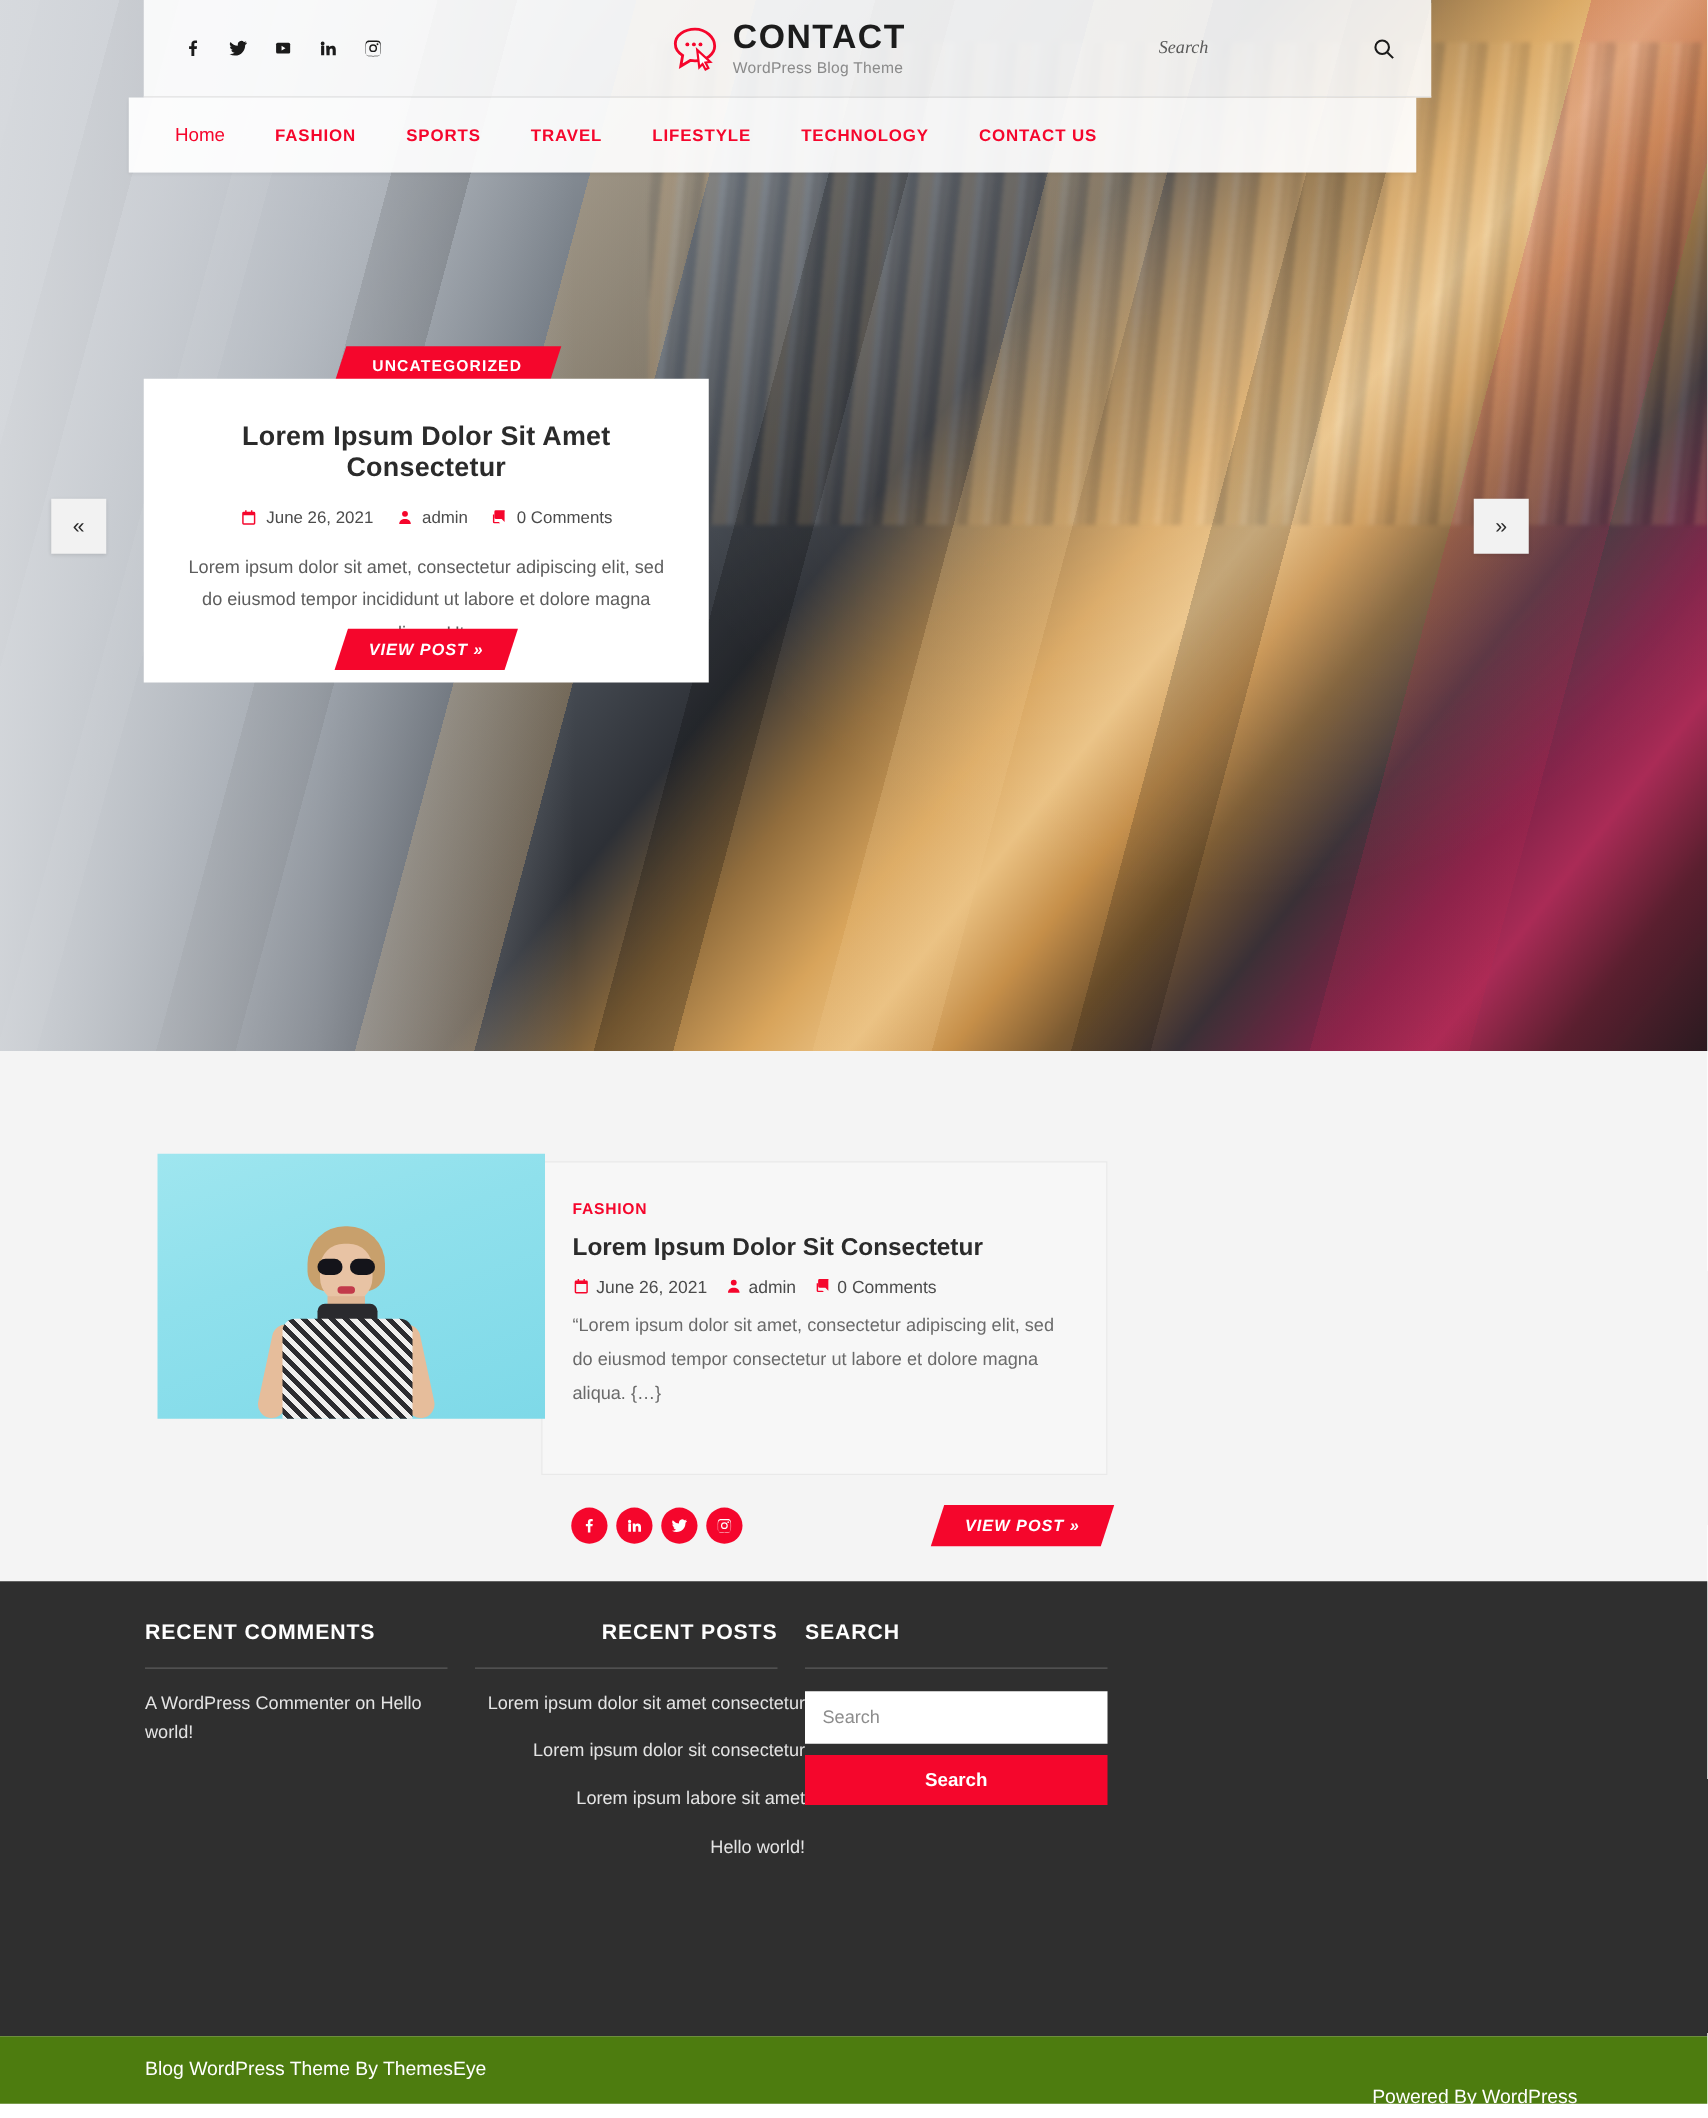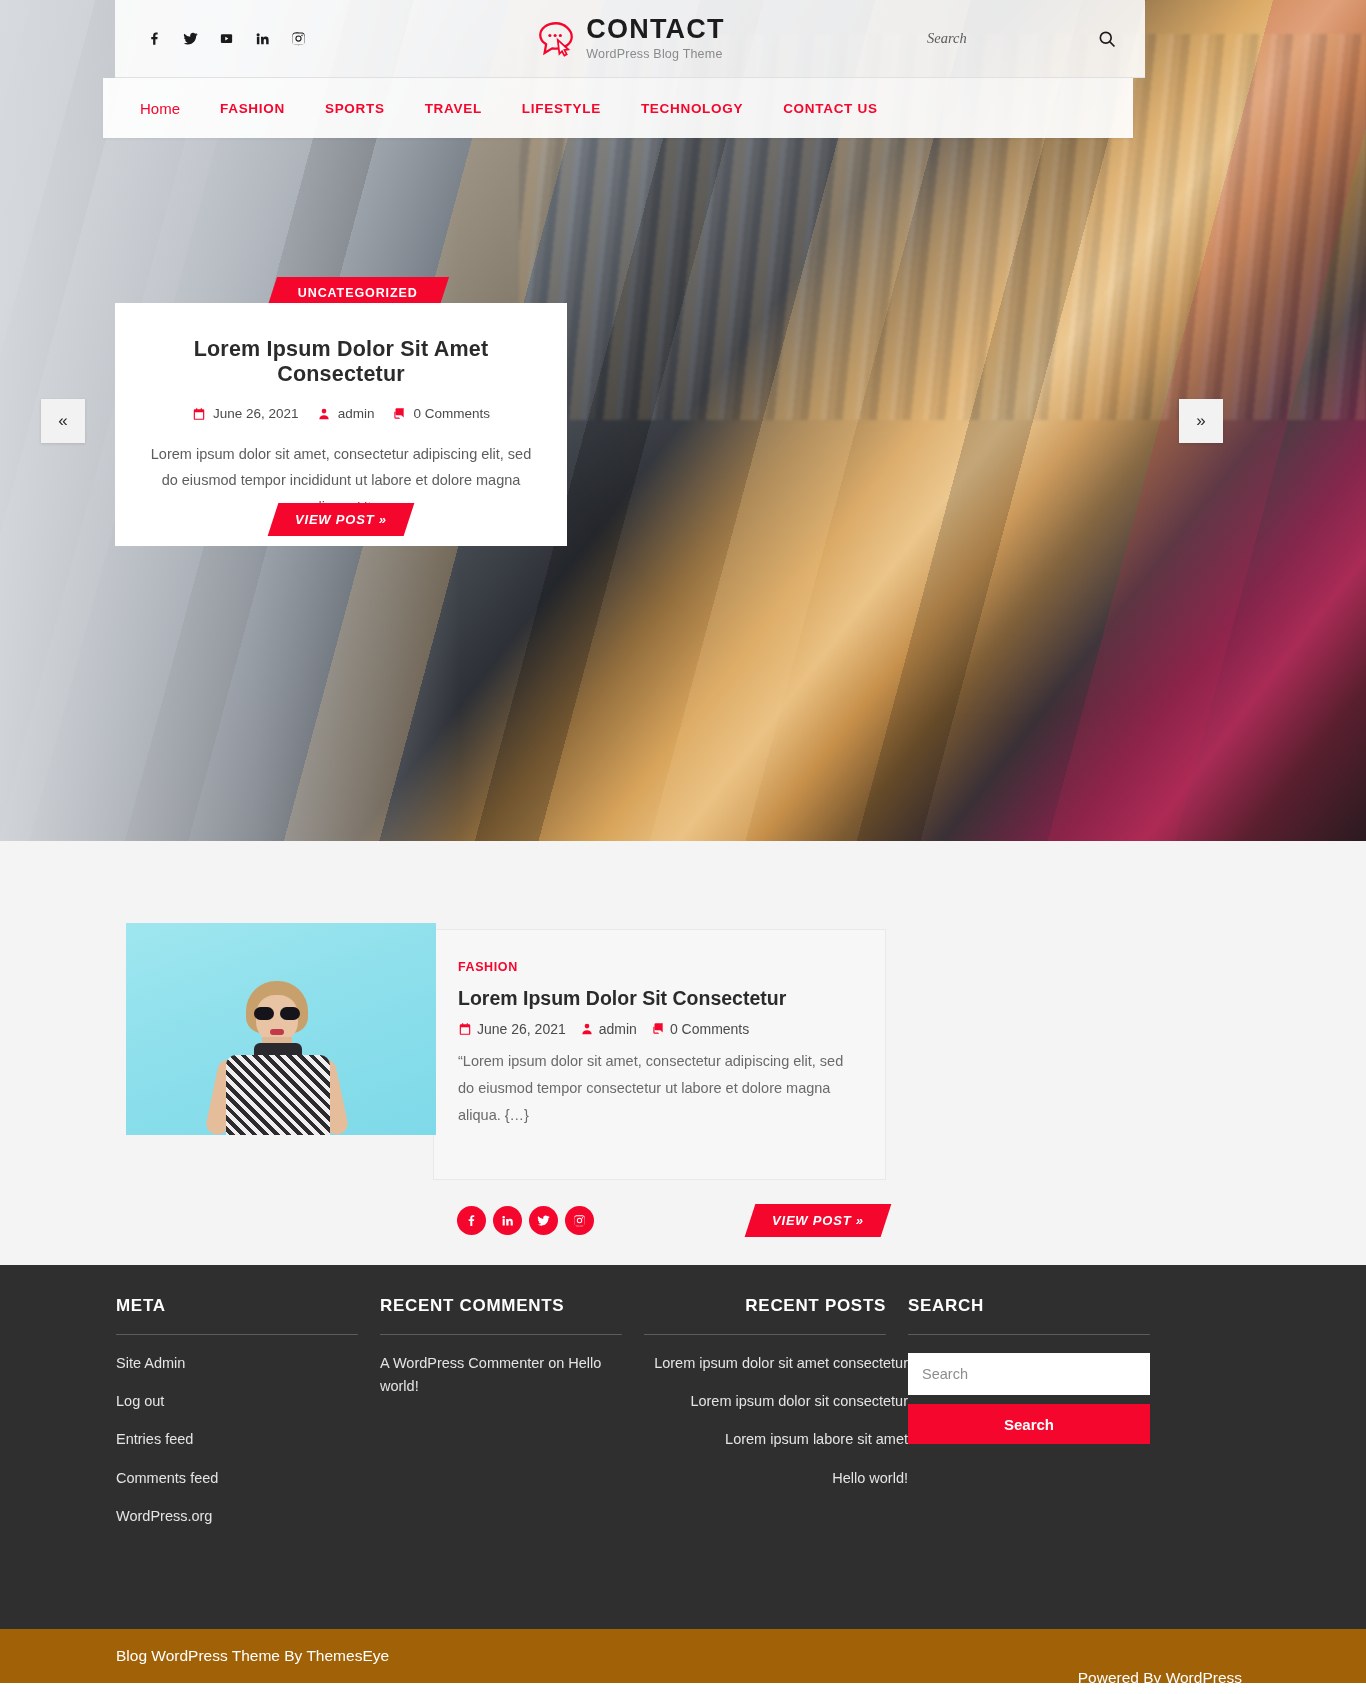--- a/index.html
+++ b/index.html
@@ -218,24 +218,24 @@
   }
   .fsearch input::placeholder { color: #8d8d8d; }
   .fsearch button {
     margin-top: 9px; width: 242px; height: 40px; background: #f5062c; color: #fff;
     border: none; font-size: 15px; font-weight: 700; cursor: pointer;
     font-family: "Liberation Sans", sans-serif;
   }
 
   .bottombar {
     position: absolute; left: 0; top: 1629px; width: 1366px; height: 54px;
-    background: #a16207; display: flex; align-items: center;
+    background: #4d7c0f; display: flex; align-items: center;
   }
   .bottombar .bl { position: absolute; left: 116px; color: #fff; font-size: 15.5px; }
-  .bottombar .br { position: absolute; right: 124px; color: #fff; font-size: 15.5px; margin-top: 44px; }
+  .bottombar .br { position: absolute; right: 104px; color: #fff; font-size: 15.5px; margin-top: 44px; }
 </style>
 </head>
 <body>
 
 <div class="page">
 
   <div class="hero">
     <div class="hero-photo"></div>
     <div class="hero-leftfade"></div>
   </div>
@@ -420,30 +420,20 @@
         <div class="btn-skew">
           <span>VIEW POST »</span>
         </div>
       </div>
     </div>
 
   </div>
 
   <div class="footer">
     <div class="footcols">
-      <div class="fcol c1">
-        <h4>META</h4>
-        <ul>
-          <li><a>Site Admin</a></li>
-          <li><a>Log out</a></li>
-          <li><a>Entries feed</a></li>
-          <li><a>Comments feed</a></li>
-          <li><a>WordPress.org</a></li>
-        </ul>
-      </div>
 
       <div class="fcol c2">
         <h4>RECENT COMMENTS</h4>
         <ul>
           <li><a>A WordPress Commenter on Hello world!</a></li>
         </ul>
       </div>
 
       <div class="fcol c3">
         <h4>RECENT POSTS</h4>

